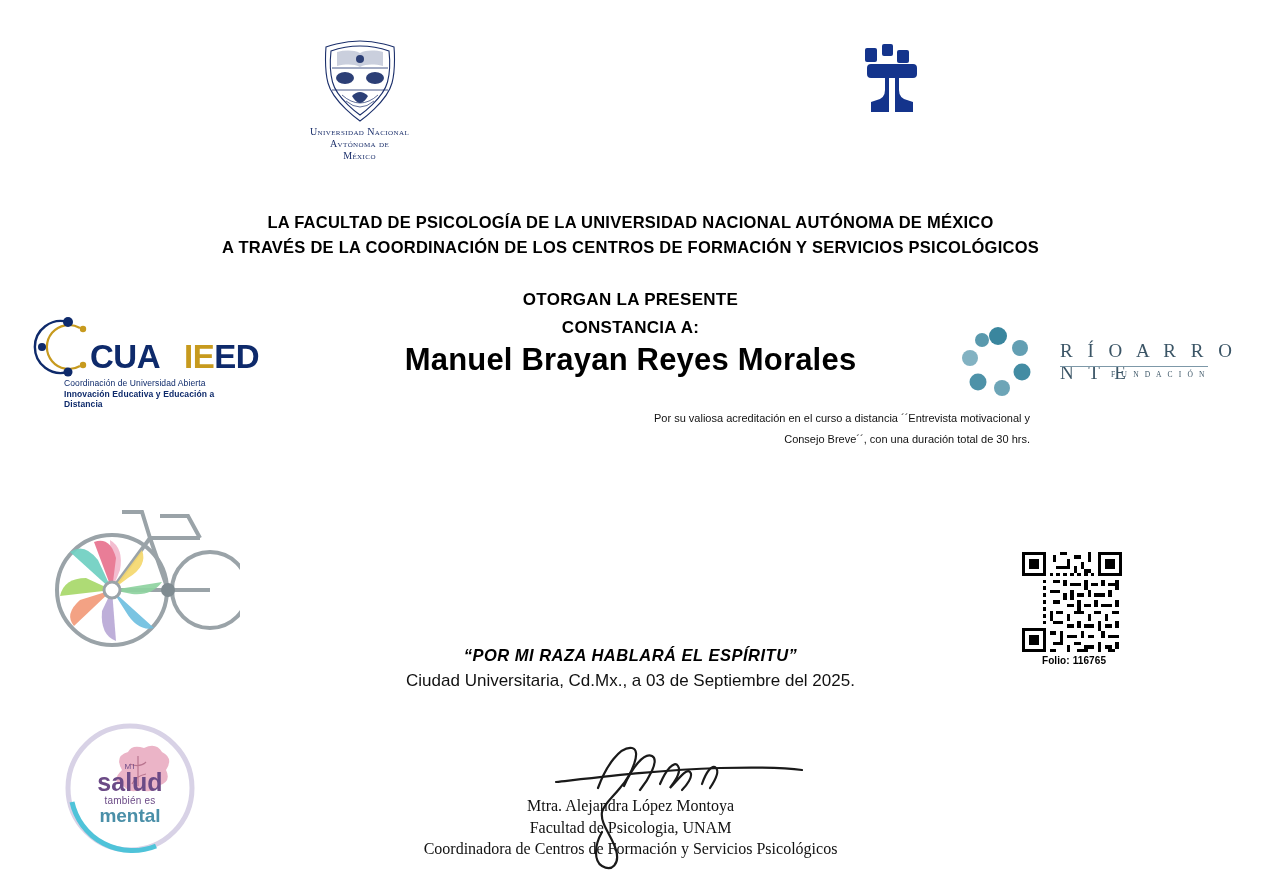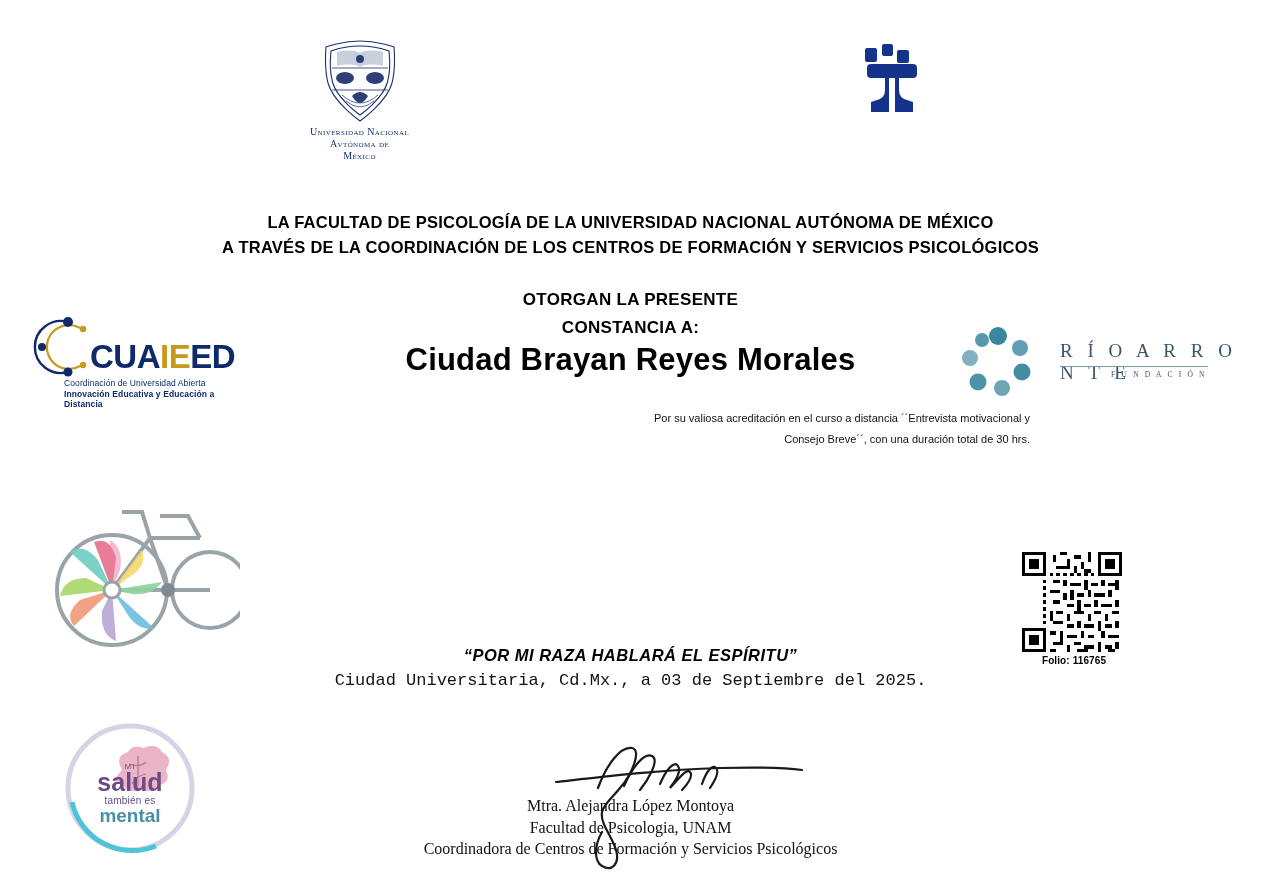--- a/index.html
+++ b/index.html
@@ -133,21 +133,21 @@
   .cuaieed .mark { position: absolute; left: 0; top: 0; }
   .cuaieed .word {
     position: absolute;
     left: 66px;
     top: 26px;
     font-size: 33px;
     font-weight: bold;
     letter-spacing: -0.5px;
     color: #0e2a6b;
   }
-  .cuaieed .word .acc { color: #c79a1e; }
+  .cuaieed .word .acc { color: #c79a1e; margin-left: 24px; }
   .cuaieed .sub1 {
     position: absolute;
     left: 40px;
     top: 66px;
     font-size: 8.5px;
     color: #0e2a6b;
     letter-spacing: 0.1px;
   }
   .cuaieed .sub2 {
     position: absolute;
@@ -261,21 +261,20 @@
     color: #000;
   }
   .place-date {
     position: absolute;
     left: 0;
     top: 671px;
     width: 1261px;
     text-align: center;
     font-size: 17px;
     color: #111;
-    font-family: Liberation Mono, monospace;
   }
 
   
   .signature {
     position: absolute;
     left: 520px;
     top: 740px;
     width: 330px;
     height: 70px;
   }
@@ -341,21 +340,21 @@
   <div class="header-block">
     <div class="header-line">LA FACULTAD DE PSICOLOGÍA DE LA UNIVERSIDAD NACIONAL AUTÓNOMA DE MÉXICO</div>
     <div class="header-line">A TRAVÉS DE LA COORDINACIÓN DE LOS CENTROS DE FORMACIÓN Y SERVICIOS PSICOLÓGICOS</div>
   </div>
 
   <div class="otorgan-block">
     <div class="otorgan-line">OTORGAN LA PRESENTE</div>
     <div class="otorgan-line">CONSTANCIA A:</div>
   </div>
 
-  <div class="recipient">Ciudad Brayan Reyes Morales</div>
+  <div class="recipient">Manuel Brayan Reyes Morales</div>
 
   <div class="body-text">
     <div>Por su valiosa acreditación en el curso a distancia ´´Entrevista motivacional y</div>
     <div>Consejo Breve´´,  con una duración total de 30 hrs.</div>
   </div>
 
   <div class="cuaieed">
     <div class="mark">
       <svg width="80" height="70" viewBox="0 0 80 70">
         <path d="M44 10 A26 26 0 1 0 44 60" fill="none" stroke="#0e2a6b" stroke-width="2.4"></path>

